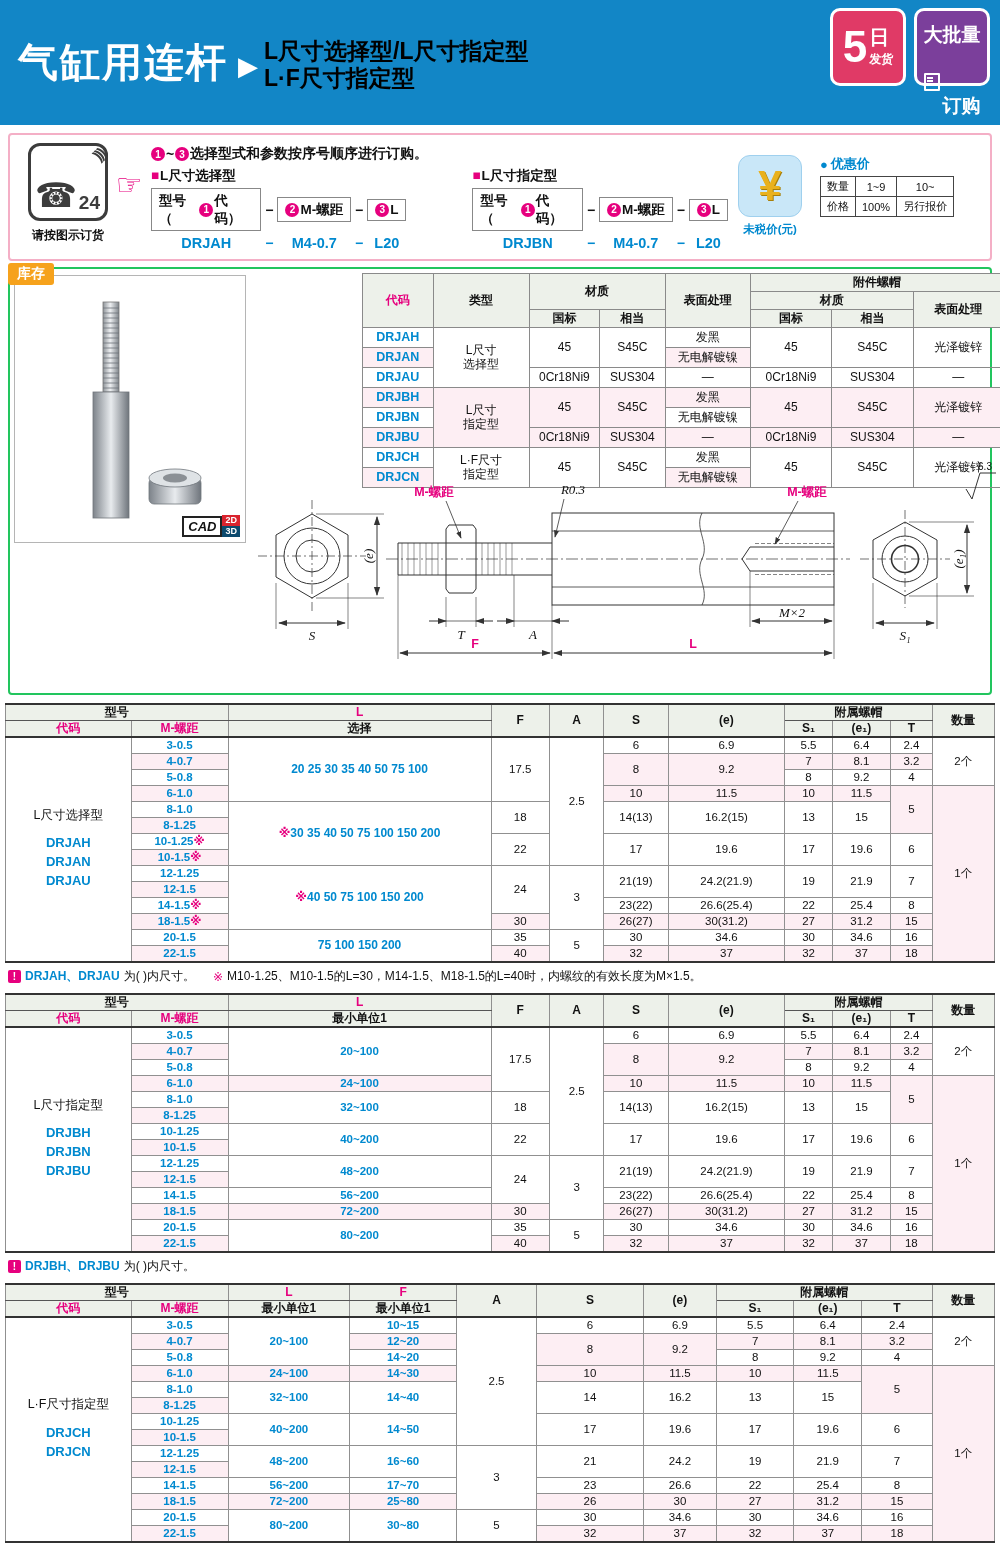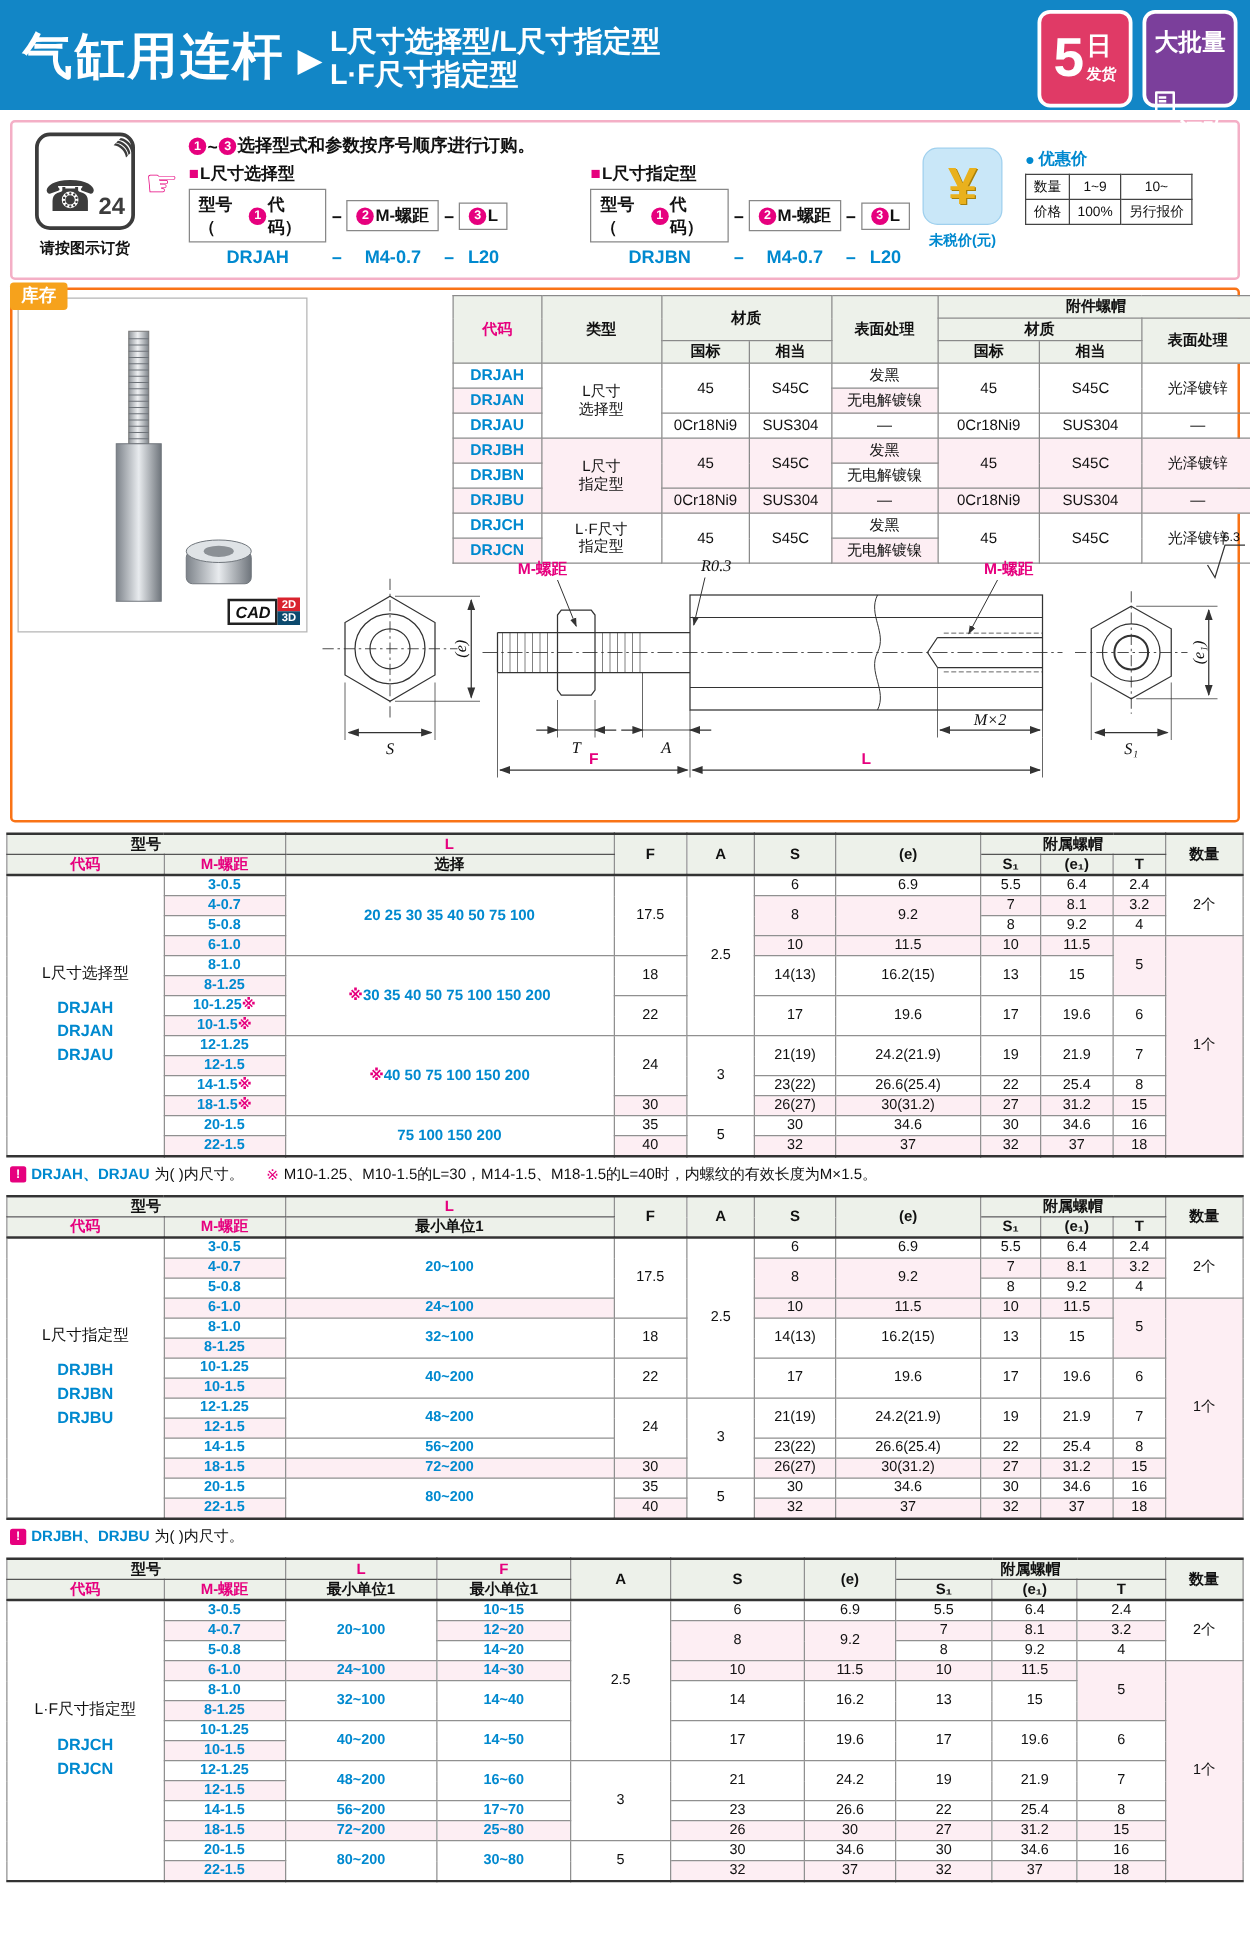--- a/index.html
+++ b/index.html
@@ -1,23 +1,23 @@
 <!DOCTYPE html>
 <html><head>
 <meta charset="utf-8">
 <style>
   html,body{margin:0;padding:0;background:#fff;}
   body{width:1000px;font-family:"Liberation Sans","DejaVu Sans",sans-serif;color:#111;font-size:12px;}
   .mag{color:#e6007e;}
 
   
-  .banner{height:88px;background:#1286c6;display:flex;align-items:center;padding:0 10px;box-sizing:border-box;position:relative;}
+  .banner{height:125px;background:#1286c6;display:flex;align-items:center;padding:0 10px;box-sizing:border-box;position:relative;}
   .banner-title{color:#fff;font-size:40px;font-weight:bold;letter-spacing:2px;margin-left:8px;}
   .banner-arrow{color:#fff;font-size:26px;margin:8px 6px 0 10px;}
-  .banner-sub{color:#ffffff;font-weight:bold;font-size:23px;line-height:1.15;margin-top:4px;}
+  .banner-sub{color:#000000;font-weight:bold;font-size:23px;line-height:1.15;margin-top:4px;}
   .badges{position:absolute;right:10px;top:8px;display:flex;gap:8px;}
   .badge{width:76px;height:78px;border:3px solid #fff;border-radius:10px;box-sizing:border-box;color:#fff;display:flex;align-items:center;justify-content:center;}
   .badge-day{background:#e03a66;}
   .badge-day .n{font-size:44px;font-weight:bold;line-height:1;}
   .badge-day .col{display:flex;flex-direction:column;margin-left:2px;}
   .badge-day .u{font-size:20px;font-weight:bold;line-height:1;}
   .badge-day .s{font-size:12px;font-weight:bold;margin-top:4px;}
   .badge-bulk{background:#7b3f9b;flex-direction:column;}
   .badge-bulk .t{font-size:19px;font-weight:bold;line-height:1.2;margin-top:48px;}
   .badge-bulk .row{display:flex;align-items:center;gap:3px;}
@@ -47,21 +47,21 @@
   .price-blk{flex:none;width:252px;display:flex;gap:8px;margin-top:14px;}
   .yen-col{text-align:center;width:84px;}
   .yen-icon{width:62px;height:60px;background:#c9e7f8;border:1px solid #9fd0ee;border-radius:12px;margin:0 auto;display:flex;align-items:center;justify-content:center;font-size:42px;font-weight:bold;color:#e9b11d;text-shadow:1px 1px 0 #a87f08;}
   .yen-cap{color:#0089cf;font-weight:bold;font-size:11.5px;margin-top:5px;}
   .price-title{color:#0089cf;font-weight:bold;font-size:13px;margin-bottom:3px;display:flex;align-items:center;gap:3px;}
   .dot{color:#0089cf;font-size:13px;}
   table.price{border-collapse:collapse;}
   table.price td{border:1px solid #444;font-size:11px;padding:2px 6px;text-align:center;white-space:nowrap;}
 
   
-  .main-box{margin:6px 8px 0 8px;border:2px solid #f97316;border-radius:4px;position:relative;height:424px;}
+  .main-box{margin:6px 8px 0 8px;border:2px solid #22c55e;border-radius:4px;position:relative;height:424px;}
   .stock-badge{position:absolute;left:-2px;top:-6px;background:#f6a21c;color:#fff;font-weight:bold;font-size:14px;padding:2px 9px;border-radius:3px;z-index:3;}
   .photo-box{position:absolute;left:4px;top:6px;width:230px;height:266px;border:1px solid #b5b5b5;background:#fff;}
   .cad{position:absolute;right:5px;bottom:5px;display:flex;align-items:flex-end;}
   .cad .c{border:2px solid #222;font-weight:bold;font-style:italic;font-size:13px;padding:1px 4px;background:#fff;}
   .cad .dd{display:flex;flex-direction:column;}
   .cad .d2{background:#d9232e;color:#fff;font-size:9px;font-weight:bold;padding:0 3px;line-height:11px;}
   .cad .d3{background:#0c4a6e;color:#fff;font-size:9px;font-weight:bold;padding:0 3px;line-height:11px;}
 
   
   table.mat{border-collapse:collapse;position:absolute;left:352px;top:4px;width:642px;table-layout:fixed;}

